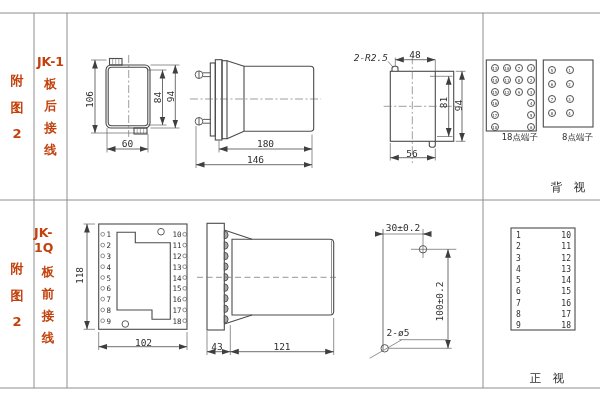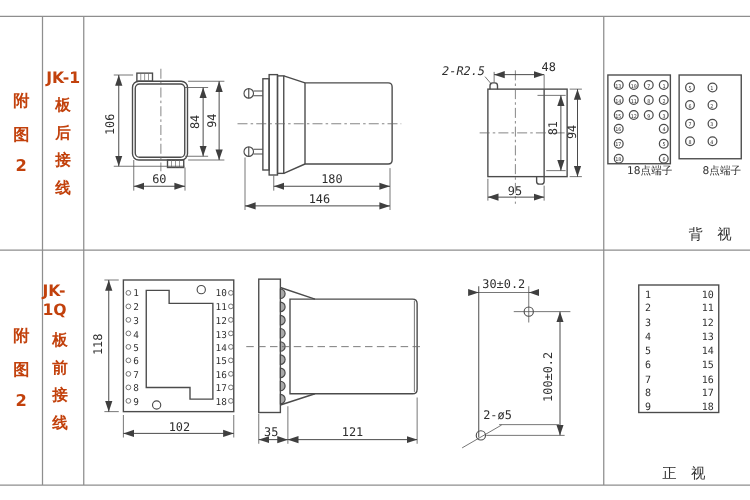--- a/index.html
+++ b/index.html
@@ -187,24 +187,24 @@
 
   <span class="dim rot" style="left:76.5px;top:93.5px;width:24px">106</span>
   <span class="dim rot" style="left:147px;top:92px;width:20px">84</span>
   <span class="dim rot" style="left:160px;top:91px;width:20px">94</span>
   <span class="dim" style="left:117.5px;top:138px;width:20px">60</span>
 
   <span class="dim" style="left:252.5px;top:138px;width:26px">180</span>
   <span class="dim" style="left:242.5px;top:154px;width:26px">146</span>
 
   <span class="dim ralign" style="left:340px;top:52px;width:48px">2-R2.5</span>
-  <span class="dim" style="left:429px;top:49px;width:20px">48</span>
+  <span class="dim" style="left:405px;top:49px;width:20px">48</span>
   <span class="dim rot" style="left:432.8px;top:96.5px;width:20px">81</span>
   <span class="dim rot" style="left:447.8px;top:100px;width:20px">94</span>
-  <span class="dim" style="left:402px;top:147.5px;width:20px">95</span>
+  <span class="dim" style="left:402px;top:147.5px;width:20px">56</span>
 
   <span class="cnum" style="left:490.7px;top:64px">13</span>
   <span class="cnum" style="left:503px;top:64px">10</span>
   <span class="cnum" style="left:515px;top:64px">7</span>
   <span class="cnum" style="left:527.3px;top:64px">1</span>
   <span class="cnum" style="left:490.7px;top:75.8px">14</span>
   <span class="cnum" style="left:503px;top:75.8px">11</span>
   <span class="cnum" style="left:515px;top:75.8px">8</span>
   <span class="cnum" style="left:527.3px;top:75.8px">2</span>
   <span class="cnum" style="left:490.7px;top:87.6px">15</span>
@@ -246,21 +246,21 @@
   <span class="tnum ralign" style="left:168.5px;top:262.7px;width:13px">13</span>
   <span class="tnum ralign" style="left:168.5px;top:273.5px;width:13px">14</span>
   <span class="tnum ralign" style="left:168.5px;top:284.3px;width:13px">15</span>
   <span class="tnum ralign" style="left:168.5px;top:295.1px;width:13px">16</span>
   <span class="tnum ralign" style="left:168.5px;top:305.9px;width:13px">17</span>
   <span class="tnum ralign" style="left:168.5px;top:316.7px;width:13px">18</span>
 
   <span class="dim rot" style="left:67px;top:269.5px;width:24px">118</span>
   <span class="dim" style="left:131.5px;top:336.5px;width:24px">102</span>
 
-  <span class="dim" style="left:208px;top:340.5px;width:18px">35</span>
+  <span class="dim" style="left:208px;top:340.5px;width:18px">43</span>
   <span class="dim" style="left:270px;top:340.5px;width:24px">121</span>
 
   <span class="dim" style="left:380px;top:222px;width:46px">30±0.2</span>
   <span class="dim rot" style="left:414.3px;top:295.5px;width:50px">100±0.2</span>
   <span class="dim" style="left:380px;top:327px;width:36px">2-ø5</span>
 
   <span class="mnum" style="left:516px;top:231px">1</span>
   <span class="mnum" style="left:516px;top:242.3px">2</span>
   <span class="mnum" style="left:516px;top:253.5px">3</span>
   <span class="mnum" style="left:516px;top:264.8px">4</span>

